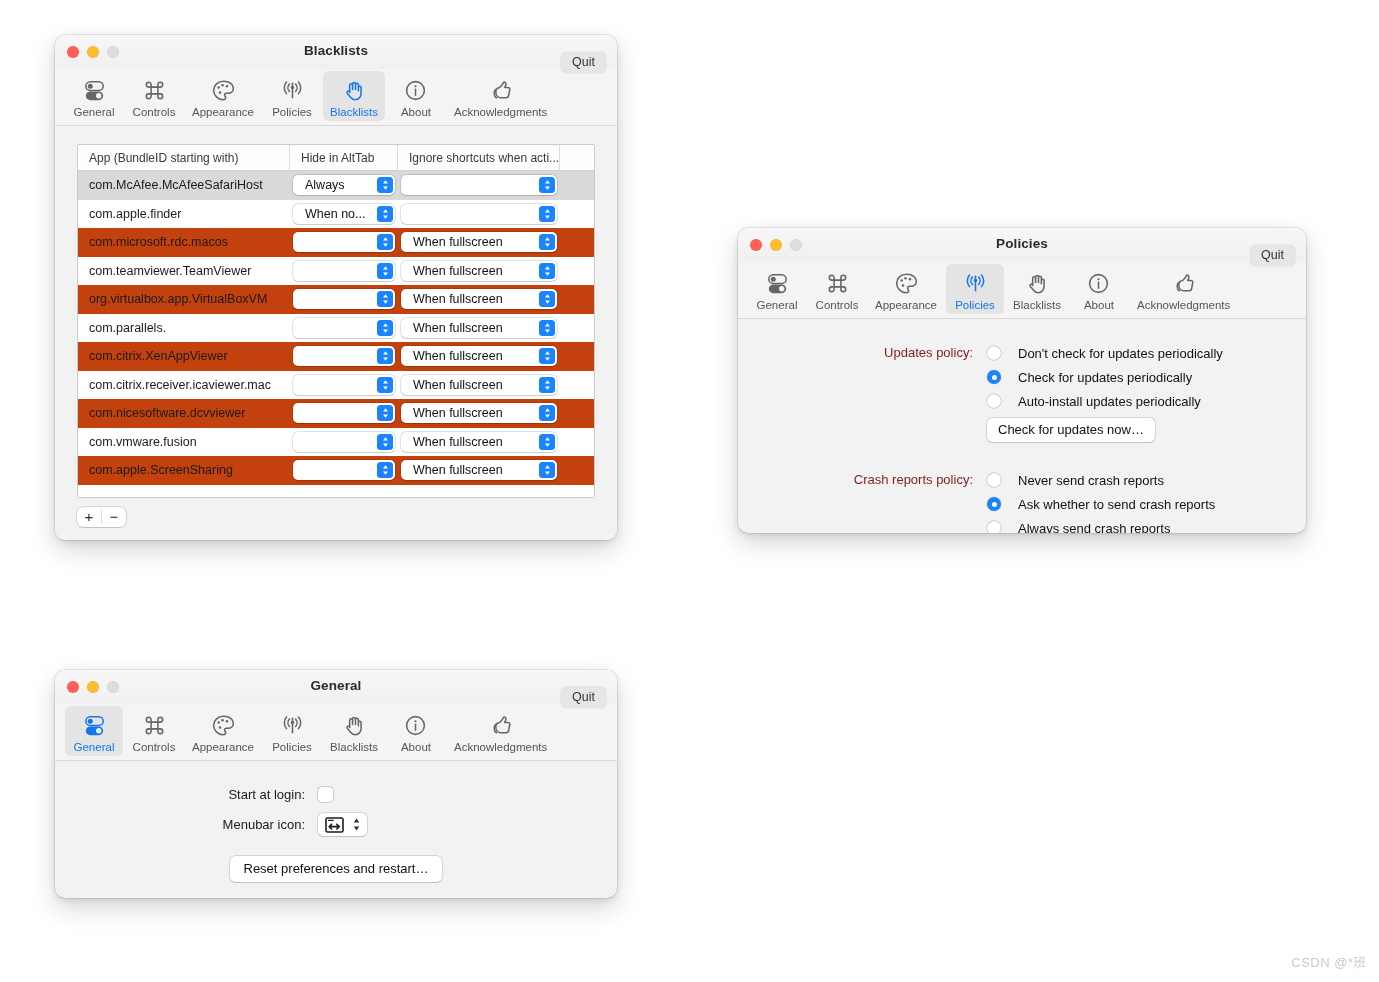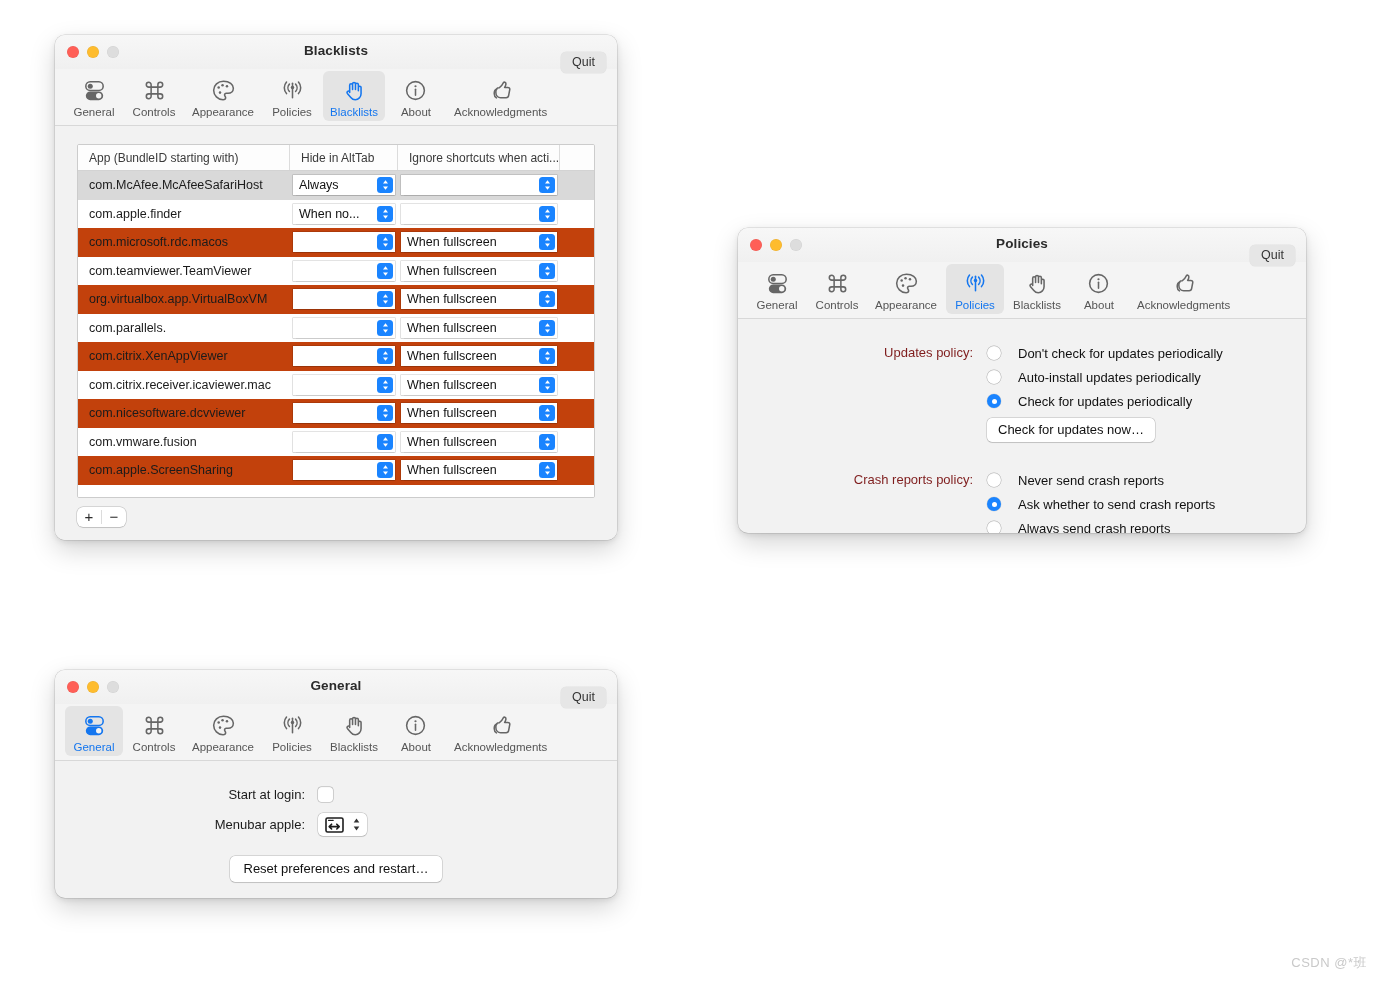--- a/index.html
+++ b/index.html
@@ -96,24 +96,24 @@
   .cell.c1{width:212px;padding-left:11px;font-size:12.5px;color:#1b1b1b;white-space:nowrap;overflow:hidden;}
   .cell.c2{width:108px;padding:0 3px;}
   .cell.c3{width:162px;padding:0 3px;}
   .cell.c4{width:23px;}
   
   .popup{
     position:relative;
     flex:1;
     height:20px;
     background:#fff;
-    border-radius:0;
+    border-radius:5px;
     box-shadow:0 0 0 .5px rgba(0,0,0,.22), 0 .5px 1px rgba(0,0,0,.10);
     display:flex;align-items:center;
-    padding-left:6px;
+    padding-left:12px;
     font-size:12.5px;color:#111;
     white-space:nowrap;overflow:hidden;
     cursor:default;
   }
   .popup .chev{
     position:absolute;right:2px;top:2px;
     width:16px;height:16px;border-radius:3.5px;
     background:#1a84ff;
     display:flex;align-items:center;justify-content:center;
   }
@@ -660,26 +660,26 @@
 
   <div class="pol-body">
     <div class="prow">
       <div class="plabel">Updates policy:</div>
       <div class="pgroup" id="updates-group">
           <div class="radio-line">
             <span class="radio"></span>
             <span class="rlabel">Don't check for updates periodically</span>
           </div>
           <div class="radio-line">
+            <span class="radio on"></span>
+            <span class="rlabel">Check for updates periodically</span>
+          </div>
+          <div class="radio-line">
             <span class="radio"></span>
             <span class="rlabel">Auto-install updates periodically</span>
-          </div>
-          <div class="radio-line">
-            <span class="radio on"></span>
-            <span class="rlabel">Check for updates periodically</span>
           </div>
           <button class="pushbtn">Check for updates now…</button>
         </div>
     </div>
     <div class="spacer24"></div>
     <div class="prow">
       <div class="plabel">Crash reports policy:</div>
       <div class="pgroup" id="crash-group">
           <div class="radio-line">
             <span class="radio"></span>
@@ -781,21 +781,21 @@
       <span class="tblabel">Acknowledgments</span>
     </div>
   </div>
 
   <div class="gen-body">
     <div class="grow">
       <div class="glabel">Start at login:</div>
       <div class="checkbox"></div>
     </div>
     <div class="grow">
-      <div class="glabel">Menubar apple:</div>
+      <div class="glabel">Menubar icon:</div>
       <div class="menupopup">
         <span class="glyph">
           <svg width="19" height="16" viewBox="0 0 19 16">
             <rect x="1" y="1" width="17" height="14" rx="1.6" fill="none" stroke="#1d1d1d" stroke-width="1.6"></rect>
             <path d="M3.6 3.4h1M5.4 3.4h1M7.2 3.4h1" stroke="#1d1d1d" stroke-width="1.1" stroke-linecap="round"></path>
             <path d="M4.3 9.6h9.8M6.6 7.2L4.2 9.6l2.4 2.4M11.8 7.2l2.4 2.4-2.4 2.4" fill="none" stroke="#1d1d1d" stroke-width="1.6" stroke-linecap="round" stroke-linejoin="round"></path>
           </svg>
         </span>
         <span class="updown">
           <svg width="9" height="15" viewBox="0 0 9 15">

